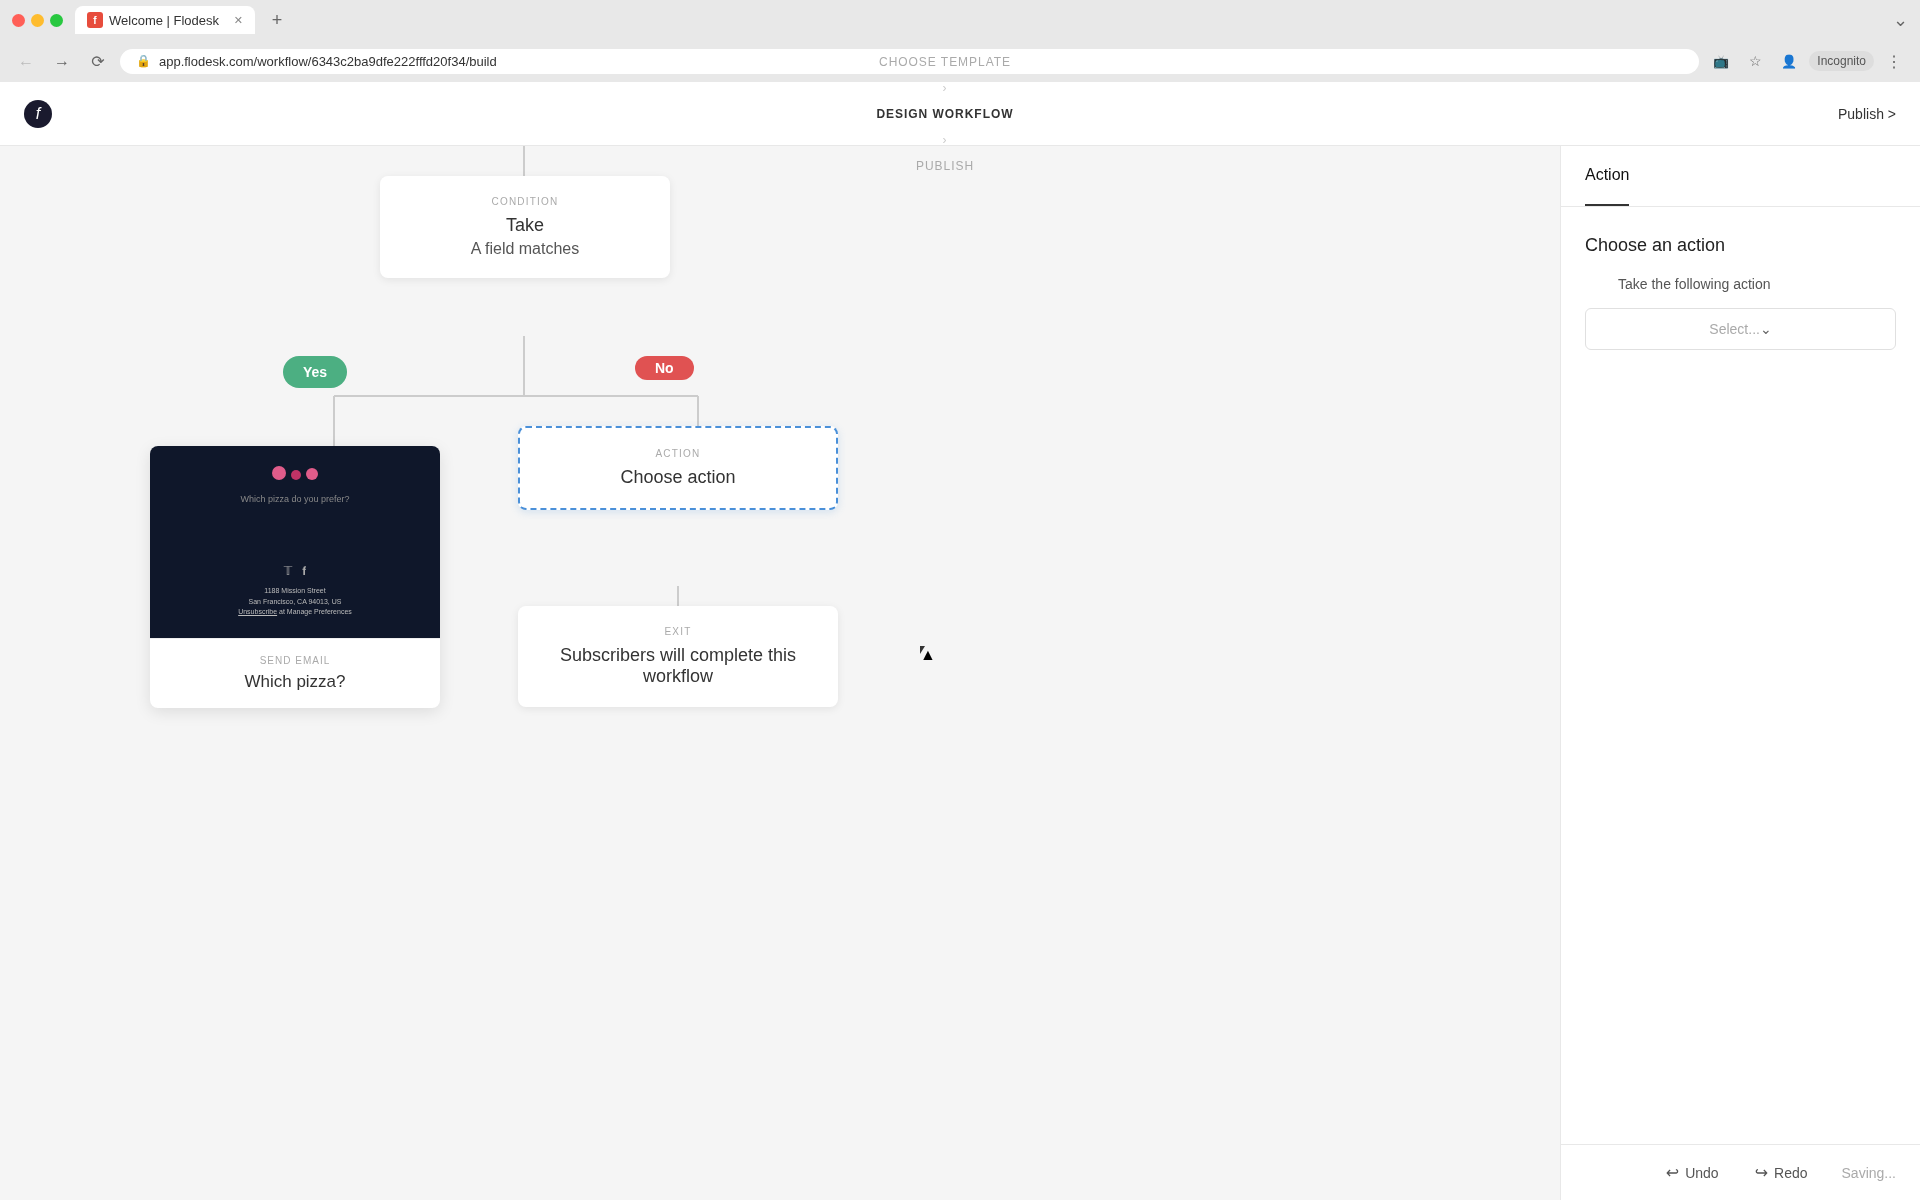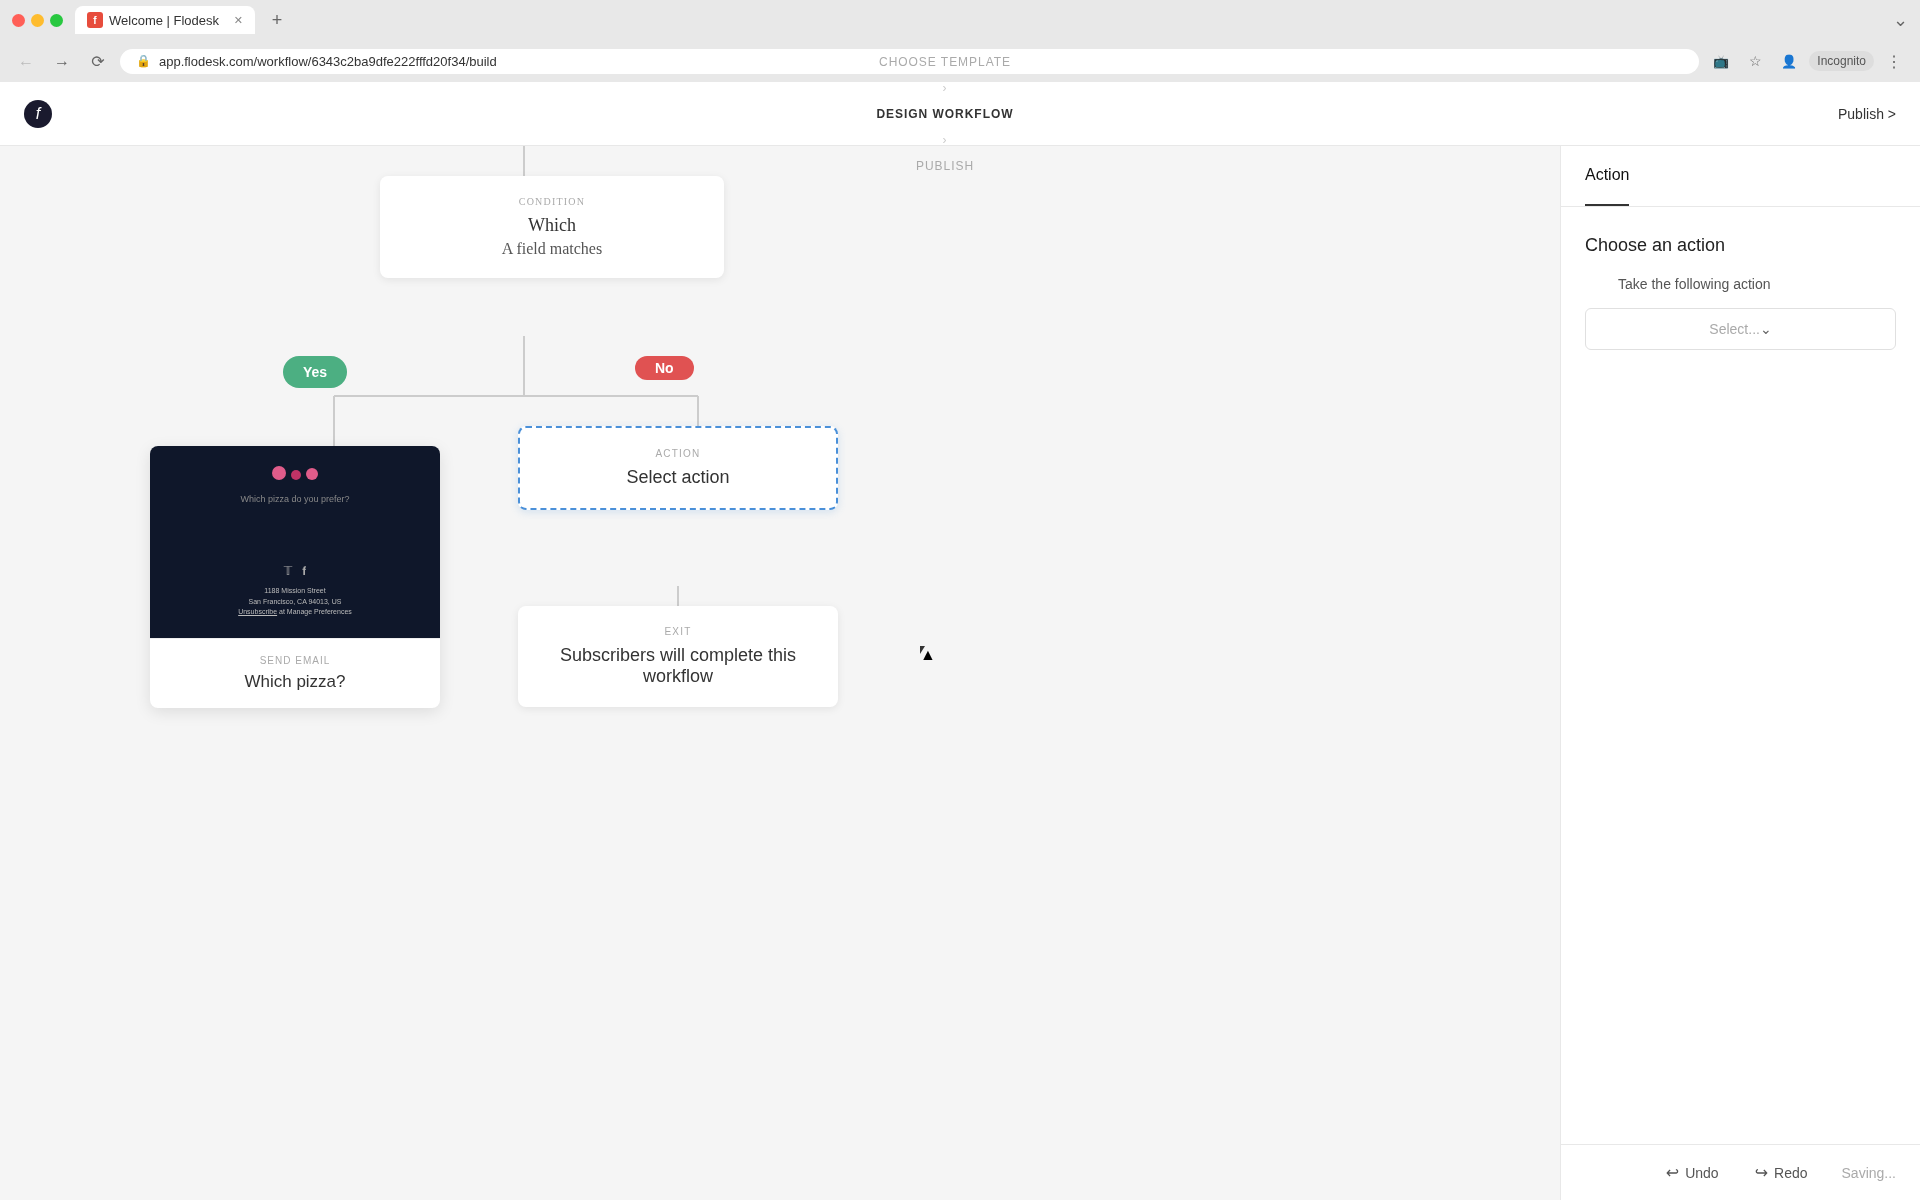--- a/index.html
+++ b/index.html
@@ -43,21 +43,21 @@
     
     .canvas { flex: 1; position: relative; overflow: hidden; background: #f5f5f5; }
 
     
     .workflow-node { position: absolute; background: #fff; border-radius: 8px; box-shadow: 0 2px 8px rgba(0,0,0,0.08); text-align: center; padding: 20px 24px; }
     .node-label { font-size: 10px; letter-spacing: 0.12em; text-transform: uppercase; color: #aaa; margin-bottom: 8px; }
     .node-title { font-size: 18px; color: #333; font-weight: 400; }
     .node-subtitle { font-size: 16px; color: #555; margin-top: 4px; }
 
     
-    .condition-node { left: 380px; top: 30px; width: 344px; font-family: Liberation Serif, serif; }
+    .condition-node { left: 380px; top: 30px; width: 290px; }
 
     
     .yes-btn { position: absolute; background: #4CAF82; color: white; border-radius: 20px; padding: 8px 20px; font-size: 14px; font-weight: 600; cursor: pointer; left: 283px; top: 210px; }
     .no-btn { position: absolute; background: #e05252; color: white; border-radius: 20px; padding: 4px 20px; font-size: 14px; font-weight: 600; cursor: pointer; left: 635px; top: 210px; }
 
     
     .action-node { left: 518px; top: 280px; width: 320px; border: 2px dashed #4a90d9 !important; box-shadow: 0 2px 8px rgba(74,144,217,0.2); }
 
     
     .exit-node { left: 518px; top: 460px; width: 320px; }
@@ -165,31 +165,31 @@
 
         <line x1="524" y1="250" x2="334" y2="250" stroke="#ccc" stroke-width="2"></line>
 
         <line x1="334" y1="250" x2="334" y2="300" stroke="#ccc" stroke-width="2"></line>
 
         <line x1="678" y1="440" x2="678" y2="462" stroke="#ccc" stroke-width="2"></line>
       </svg>
 
       <div class="workflow-node condition-node">
         <div class="node-label">CONDITION</div>
-        <div class="node-title">Which</div>
+        <div class="node-title">Take</div>
         <div class="node-subtitle">A field matches</div>
       </div>
 
       <div class="yes-btn">Yes</div>
 
       <div class="no-btn">No</div>
 
       <div class="workflow-node action-node">
         <div class="node-label">ACTION</div>
-        <div class="node-title">Select action</div>
+        <div class="node-title">Choose action</div>
       </div>
 
       <div class="workflow-node exit-node">
         <div class="node-label">EXIT</div>
         <div class="node-title">Subscribers will complete this workflow</div>
       </div>
 
       <div class="email-card">
         <div class="email-preview">
 

